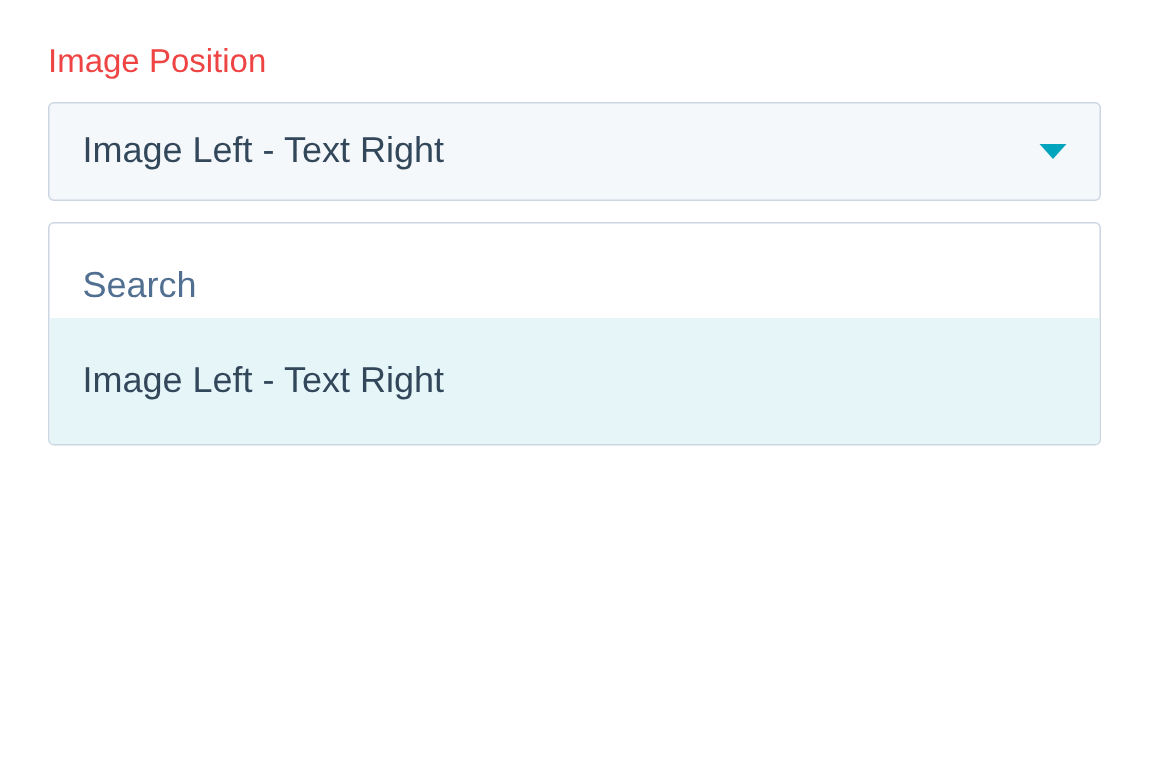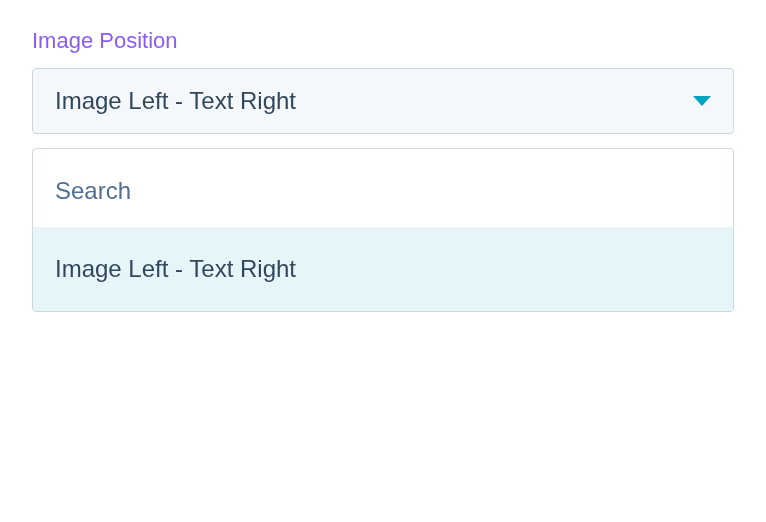--- a/index.html
+++ b/index.html
@@ -10,21 +10,21 @@
     body {
       font-family: -apple-system, BlinkMacSystemFont, "Segoe UI", Helvetica, Arial, sans-serif;
       background: #ffffff;
       padding: 28px 32px;
       width: 766px;
       height: 522px;
     }
     .field-label {
       font-size: 22px;
       font-weight: 500;
-      color: #8b5cf6;
+      color: #ef4444;
       margin-bottom: 14px;
     }
     .select-box {
       position: relative;
       width: 100%;
       background: #f5f8fa;
       border: 1px solid #cbd6e2;
       border-radius: 4px;
       padding: 18px 22px;
       display: flex;
@@ -49,21 +49,21 @@
       width: 100%;
       background: #ffffff;
       border: 1px solid #cbd6e2;
       border-radius: 4px;
       overflow: hidden;
     }
     .search-input {
       width: 100%;
       border: none;
       outline: none;
-      padding: 28px 22px 22px 22px;
+      padding: 28px 22px 7px 22px;
       font-size: 24px;
       color: #33475b;
       font-family: inherit;
       background: transparent;
     }
     .search-input::placeholder {
       color: #516f90;
       opacity: 1;
     }
     .option {

